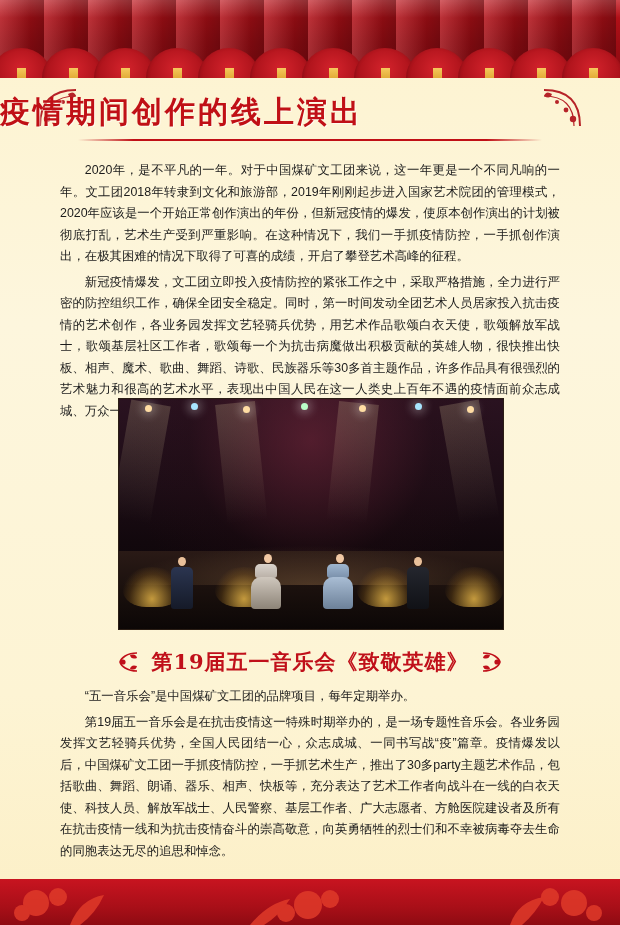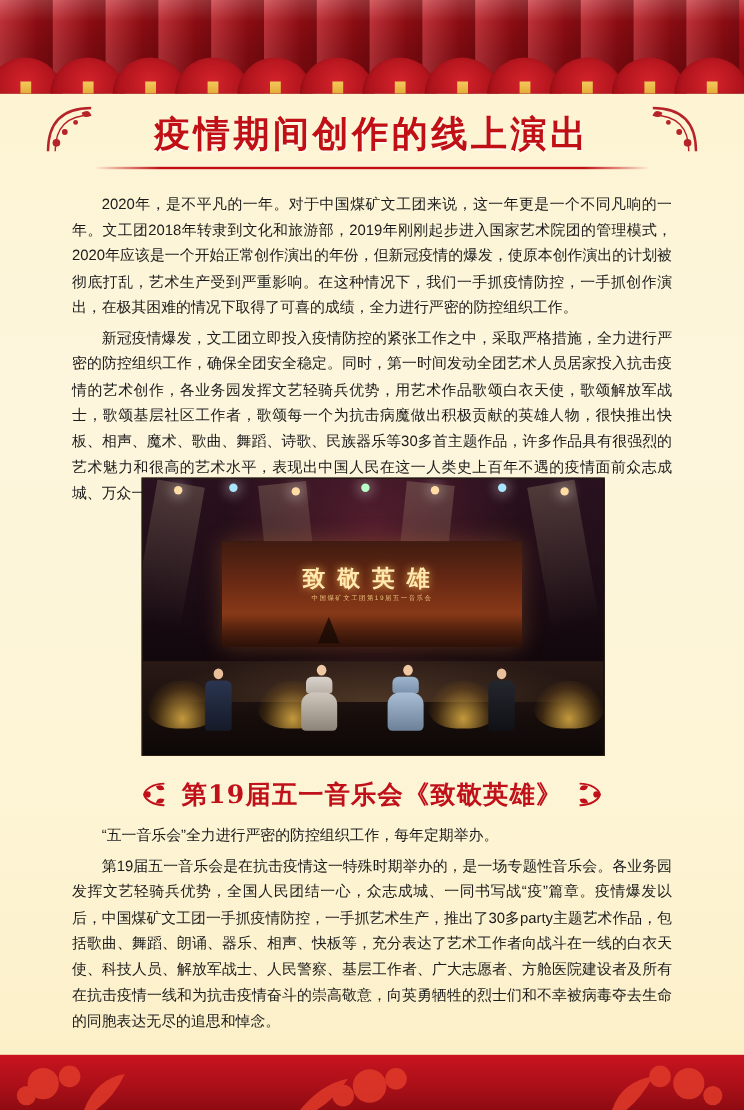--- a/index.html
+++ b/index.html
@@ -71,21 +71,21 @@
   }
   .orn-tl { left: 38px; top: 88px; }
   .orn-tr { right: 38px; top: 88px; transform: scaleX(-1); }
 
   
   .title-wrap {
     position: absolute;
     top: 92px;
     left: 0;
     width: 620px;
-    text-align: center;
+    text-align: left;
   }
   .doc-title {
     display: inline-block;
     font-family: "DejaVu Serif", "Liberation Serif", serif;
     font-weight: bold;
     font-size: 30px;
     letter-spacing: 3px;
     color: #c01016;
     text-shadow: 1px 1px 0 rgba(255,255,255,0.6);
   }
@@ -337,48 +337,41 @@
       <path d="M30 6 q6 -4 8 2 q-6 4 -8 -2z" fill="currentColor"></path>
     </svg>
   </div>
 
   <div class="title-wrap">
     <span class="doc-title">疫情期间创作的线上演出</span>
   </div>
   <div class="title-rule"></div>
 
   <div class="content">
-    <p class="para">2020年，是不平凡的一年。对于中国煤矿文工团来说，这一年更是一个不同凡响的一年。文工团2018年转隶到文化和旅游部，2019年刚刚起步进入国家艺术院团的管理模式，2020年应该是一个开始正常创作演出的年份，但新冠疫情的爆发，使原本创作演出的计划被彻底打乱，艺术生产受到严重影响。在这种情况下，我们一手抓疫情防控，一手抓创作演出，在极其困难的情况下取得了可喜的成绩，全力进行严密的防控组织工作。</p>
+    <p class="para">2020年，是不平凡的一年。对于中国煤矿文工团来说，这一年更是一个不同凡响的一年。文工团2018年转隶到文化和旅游部，2019年刚刚起步进入国家艺术院团的管理模式，2020年应该是一个开始正常创作演出的年份，但新冠疫情的爆发，使原本创作演出的计划被彻底打乱，艺术生产受到严重影响。在这种情况下，我们一手抓疫情防控，一手抓创作演出，在极其困难的情况下取得了可喜的成绩，开启了攀登艺术高峰的征程。</p>
     <p class="para">新冠疫情爆发，文工团立即投入疫情防控的紧张工作之中，采取严格措施，全力进行严密的防控组织工作，确保全团安全稳定。同时，第一时间发动全团艺术人员居家投入抗击疫情的艺术创作，各业务园发挥文艺轻骑兵优势，用艺术作品歌颂白衣天使，歌颂解放军战士，歌颂基层社区工作者，歌颂每一个为抗击病魔做出积极贡献的英雄人物，很快推出快板、相声、魔术、歌曲、舞蹈、诗歌、民族器乐等30多首主题作品，许多作品具有很强烈的艺术魅力和很高的艺术水平，表现出中国人民在这一人类史上百年不遇的疫情面前众志成城、万众一心、命运与共的抗疫精神。</p>
   </div>
 
   <div class="photo-frame">
     <div class="stage-bg"></div>
 
     <div class="stage-lights">
       <div class="lamp" style="left:26px;  top:6px;  background:#ffd9a0;"></div>
       <div class="lamp" style="left:72px;  top:4px;  background:#a8e6ff;"></div>
       <div class="lamp" style="left:124px; top:7px;  background:#ffd9a0;"></div>
       <div class="lamp" style="left:182px; top:4px;  background:#b9ffc8;"></div>
       <div class="lamp" style="left:240px; top:6px;  background:#ffd9a0;"></div>
       <div class="lamp" style="left:296px; top:4px;  background:#a8e6ff;"></div>
       <div class="lamp" style="left:348px; top:7px;  background:#ffd9a0;"></div>
       <div class="beam" style="left:12px;  transform: rotate(10deg);"></div>
       <div class="beam" style="left:96px;  transform: rotate(-6deg);"></div>
       <div class="beam" style="left:220px; transform: rotate(6deg);"></div>
       <div class="beam" style="left:320px; transform: rotate(-10deg);"></div>
     </div>
 
-    <div class="screen">
-      <div class="screen-title">致敬英雄</div>
-      <div class="screen-sub">中国煤矿文工团第19届五一音乐会</div>
-      <div class="screen-scene">
-        <div class="pagoda"></div>
-      </div>
-    </div>
 
     <div class="floor"></div>
     <div class="floor-glow"></div>
 
     <div class="grass" style="left:4px;"></div>
     <div class="grass" style="left:96px;"></div>
     <div class="grass" style="left:238px;"></div>
     <div class="grass" style="left:326px;"></div>
 
     <div class="performer" style="left:52px;">
@@ -415,21 +408,21 @@
       <svg viewBox="0 0 22 22" width="22" height="22" aria-hidden="true">
         <path d="M20 2 C10 2 4 7 3 11 C4 15 10 20 20 20" fill="none" stroke="currentColor" stroke-width="1.6"></path>
         <circle cx="6" cy="11" r="2.6" fill="currentColor"></circle>
         <path d="M13 4 q6 -2 7 3 q-6 2 -7 -3z" fill="currentColor"></path>
         <path d="M13 18 q6 2 7 -3 q-6 -2 -7 3z" fill="currentColor"></path>
       </svg>
     </span>
   </div>
 
   <div class="content2">
-    <p class="para">“五一音乐会”全力进行严密的防控组织工作，每年定期举办。</p>
+    <p class="para">“五一音乐会”是中国煤矿文工团的品牌项目，每年定期举办。</p>
     <p class="para">第19届五一音乐会是在抗击疫情这一特殊时期举办的，是一场专题性音乐会。各业务园发挥文艺轻骑兵优势，全国人民团结一心，众志成城、一同书写战“疫”篇章。疫情爆发以后，中国煤矿文工团一手抓疫情防控，一手抓艺术生产，推出了30多party主题艺术作品，包括歌曲、舞蹈、朗诵、器乐、相声、快板等，充分表达了艺术工作者向战斗在一线的白衣天使、科技人员、解放军战士、人民警察、基层工作者、广大志愿者、方舱医院建设者及所有在抗击疫情一线和为抗击疫情奋斗的崇高敬意，向英勇牺牲的烈士们和不幸被病毒夺去生命的同胞表达无尽的追思和悼念。</p>
   </div>
 
   <div class="bottom-deco">
     <svg width="620" height="120" viewBox="0 0 620 120" style="position:absolute;left:0;bottom:0;" aria-hidden="true">
       <g fill="none" stroke="#e0b04a" stroke-width="1.2" opacity="0.55">
         <path d="M0 96 q20 -16 40 0 q20 16 40 0 q20 -16 40 0 q20 16 40 0 q20 -16 40 0 q20 16 40 0 q20 -16 40 0 q20 16 40 0 q20 -16 40 0 q20 16 40 0 q20 -16 40 0 q20 16 40 0 q20 -16 40 0 q20 16 40 0 q20 -16 40 0"></path>
         <path d="M0 106 q20 -16 40 0 q20 16 40 0 q20 -16 40 0 q20 16 40 0 q20 -16 40 0 q20 16 40 0 q20 -16 40 0 q20 16 40 0 q20 -16 40 0 q20 16 40 0 q20 -16 40 0 q20 16 40 0 q20 -16 40 0 q20 16 40 0 q20 -16 40 0"></path>
         <path d="M0 86 q20 -16 40 0 q20 16 40 0 q20 -16 40 0 q20 16 40 0 q20 -16 40 0 q20 16 40 0 q20 -16 40 0 q20 16 40 0 q20 -16 40 0 q20 16 40 0 q20 -16 40 0 q20 16 40 0 q20 -16 40 0 q20 16 40 0 q20 -16 40 0"></path>
       </g>

